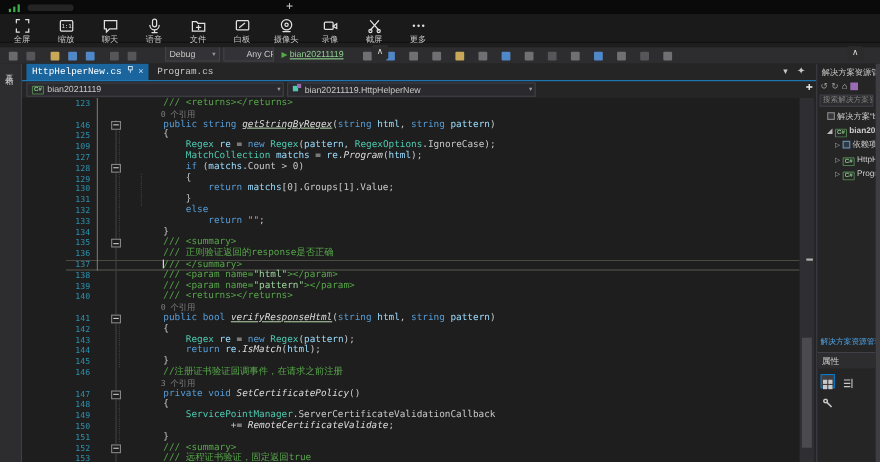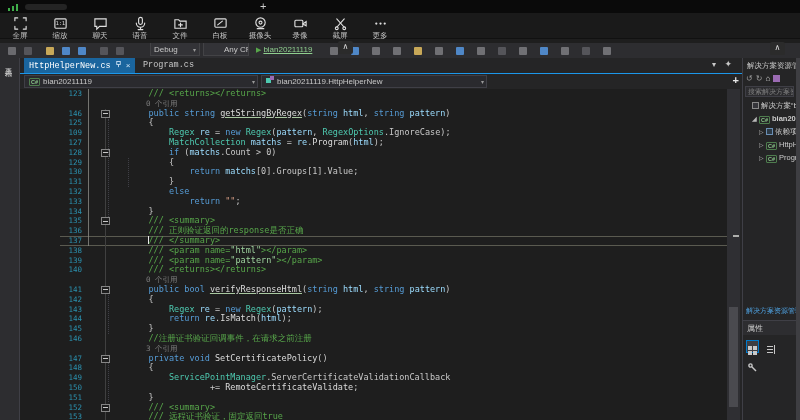--- a/index.html
+++ b/index.html
@@ -57,21 +57,21 @@
                font-family:"DejaVu Sans Mono","Liberation Mono",monospace;padding-left:40px; }
   .row { position:relative; height:9.8px; white-space:nowrap; display:flex; }
   .row.current { box-shadow: inset 0 1px 0 #5a5a50, inset 0 -1px 0 #5a5a50; }
   .ln { width:26px; padding-right:4px; text-align:right; color:#2b91af; font-size:7.5px; line-height:9.8px; flex:none; }
   .ol { width:22px; position:relative; flex:none; }
   .ol.line::before { content:""; position:absolute; left:19px; top:0; bottom:0; border-left:1px solid #404040; }
   .obox { position:absolute; left:15px; top:1px; width:9px; height:8px; border:1px solid #858585; background:#1e1e1e;
           background-image:linear-gradient(#c8c8c8,#c8c8c8); background-size:5px 1px; background-position:center; background-repeat:no-repeat; }
   .ct { font-size:8.5px; line-height:9.8px; color:#d4d4d4; }
   .cl { font-size:7.5px; color:#7f7f7f; line-height:9.8px; }
-  .kw{color:#569cd6;} .ty{color:#4ec9b0;} .me{color:#dcdcdc;} .pr{color:#9cdcfe;} .pl{color:#c8c8c8;}
+  .kw{color:#569cd6;} .ty{color:#4ec9b0;} .me{color:#dcdcdc;font-style:italic;} .pr{color:#9cdcfe;} .pl{color:#c8c8c8;}
   .st{color:#d69d85;} .cm{color:#57a64a;} .dc{color:#57a64a;} .dv{color:#9fd49f;}
   .ul{ text-decoration:underline; text-decoration-color:#a8c8a0; text-underline-offset:1px; }
   .caret { display:inline-block; width:1px; height:8px; background:#eaeaea; vertical-align:-1px; margin-right:-1px; }
   .guide { position:absolute; border-left:1px dotted #3f3f46; width:0; }
   #scope-line { position:absolute; left:68px; top:0; height:157px; border-left:1px solid #8a8a84; opacity:.8; }
   
   #ed-scroll { position:absolute; right:2px; top:31px; width:13px; height:331px; background:#2f2f33; }
   #ed-thumb { position:absolute; left:2px; width:9px; top:218px; height:100px; background:#4a4a4f; }
   #ed-caret-mark { position:absolute; right:1px; top:146px; width:6px; height:2px; background:#aeafad; }
   

